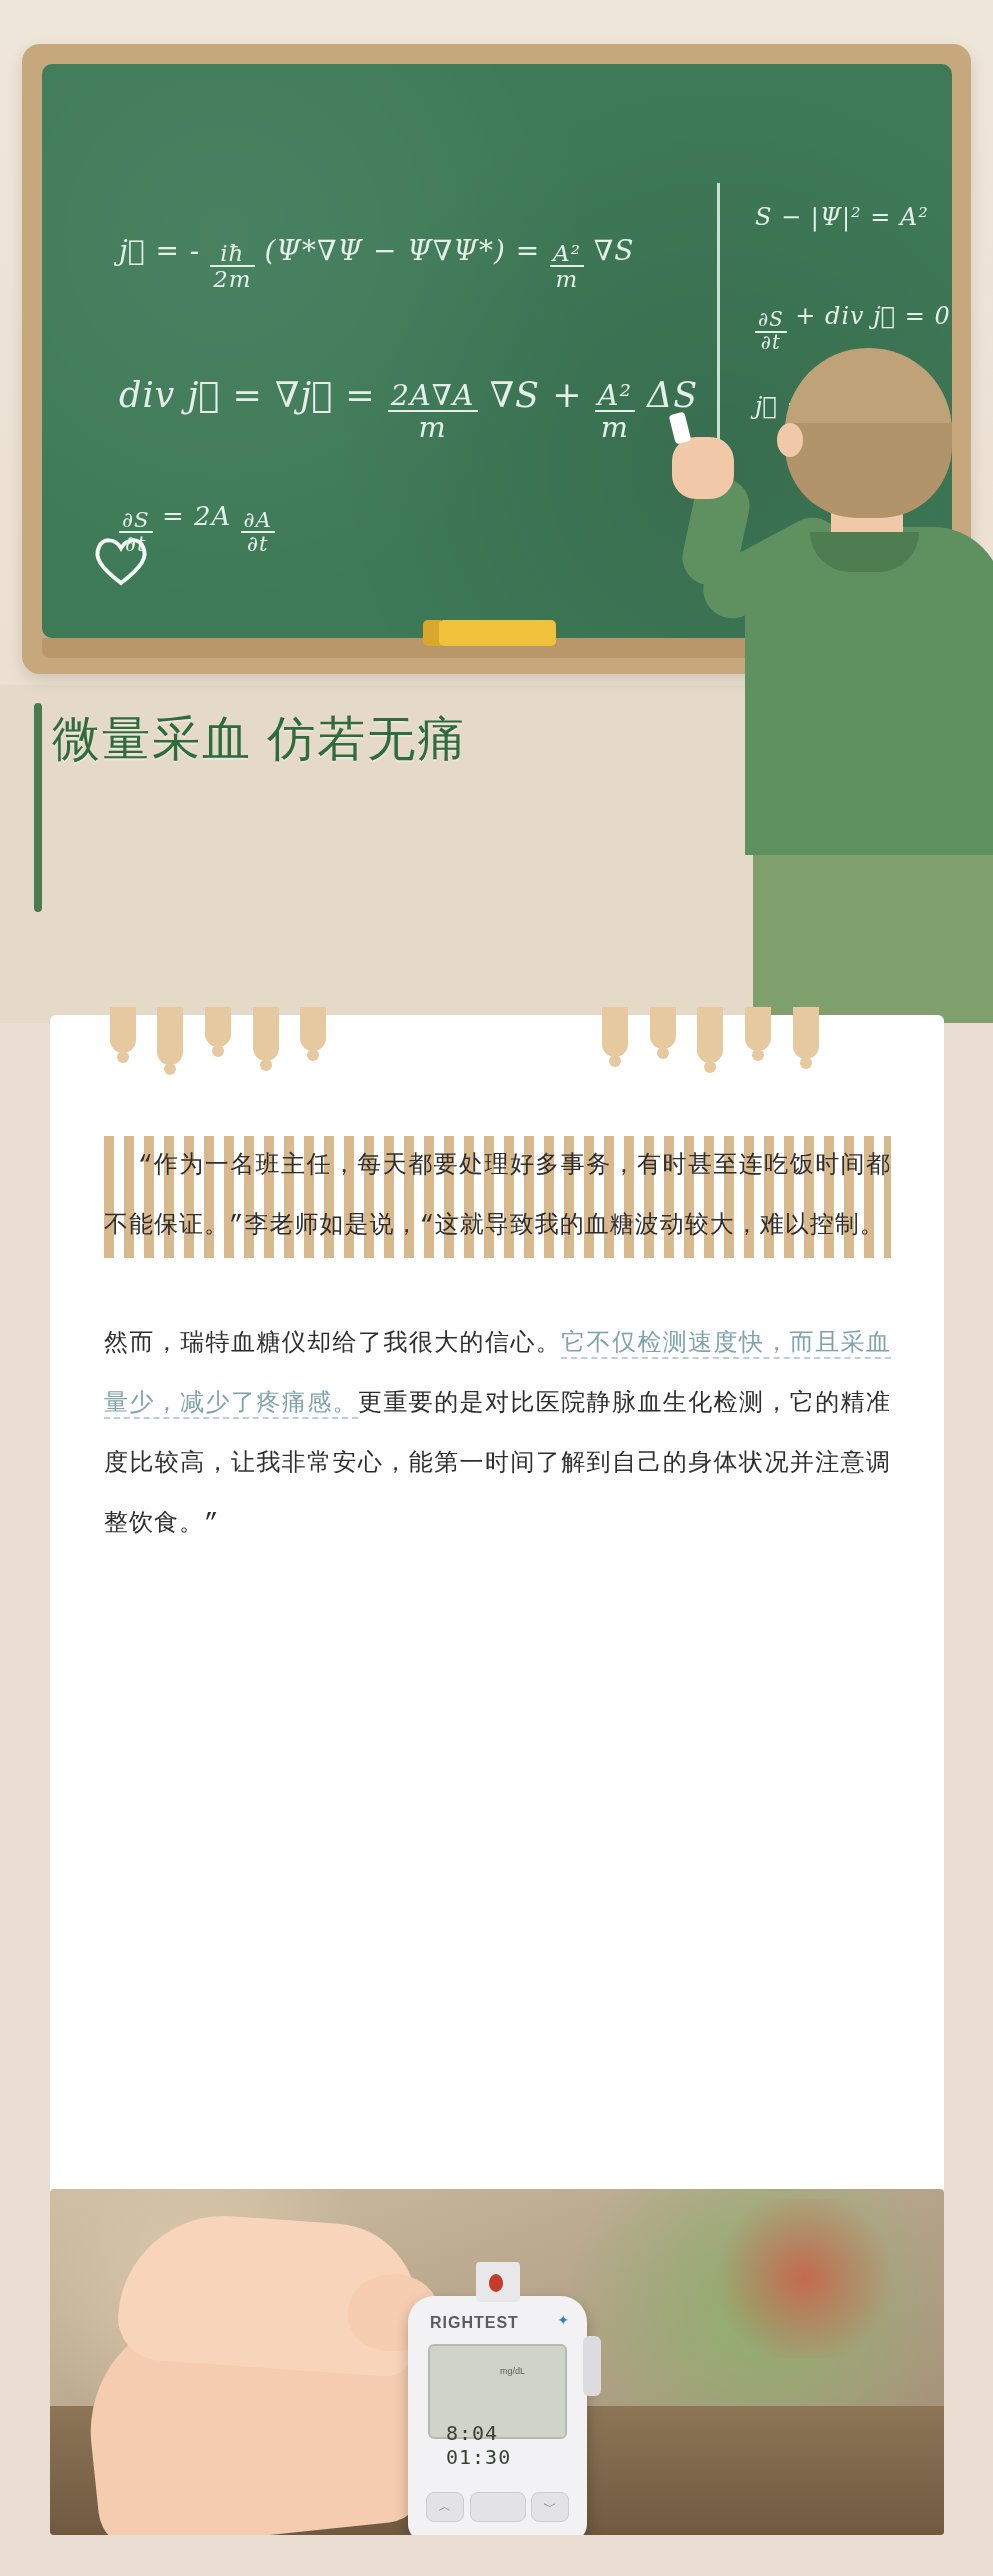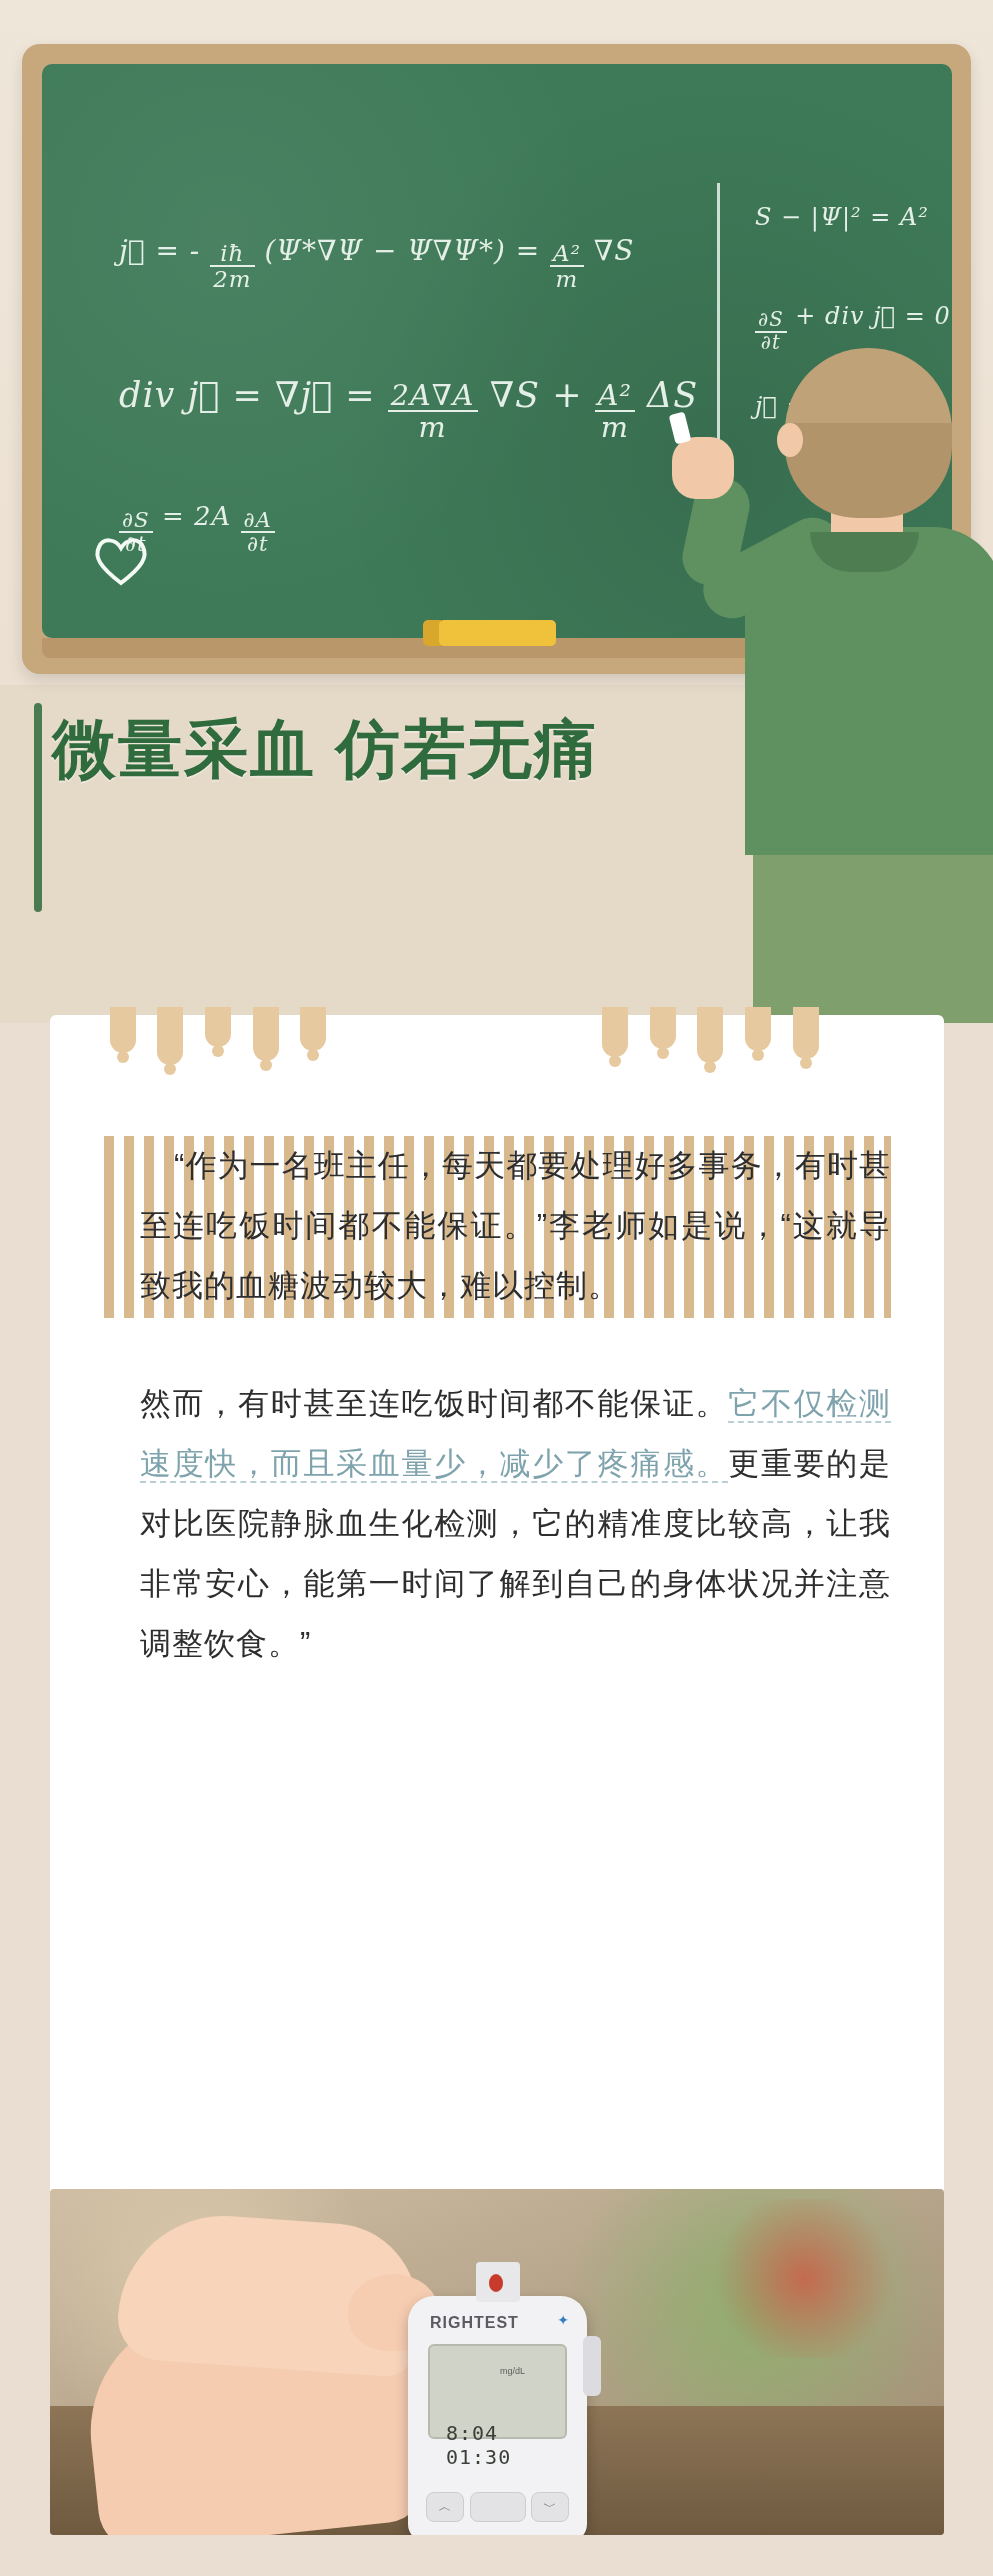--- a/index.html
+++ b/index.html
@@ -174,22 +174,22 @@
   .title-main {
     font-size: 64px;
     font-weight: bold;
     color: #2f6b3c;
     letter-spacing: 2px;
     line-height: 1.25;
     text-shadow: 0 2px 0 rgba(255,255,255,0.35);
   }
   .title-sub {
     margin-top: 8px;
-    font-size: 64px;
-    font-weight: bold;
+    font-size: 48px;
+    font-weight: normal;
     color: #2f6b3c;
     letter-spacing: 2px;
     line-height: 1.25;
     text-shadow: 0 2px 0 rgba(255,255,255,0.35);
   }
 
   
   .card {
     position: absolute;
     left: 50px; top: 1015px;
@@ -213,27 +213,26 @@
     background: #e7c9a0;
     border-radius: 50%;
   }
 
   .quote-wrap {
     position: absolute;
     left: 54px; top: 121px;
     width: 787px;
   }
   .para {
-    font-family: Liberation Sans, sans-serif;
-    font-size: 31px;
+    font-family: Liberation Mono, monospace;
+    font-size: 24px;
     line-height: 60px;
     color: #2e2e2e;
     letter-spacing: 1px;
     text-align: justify;
-    padding-left: 36px;
   }
   .para-1 {
     background-image: repeating-linear-gradient(
       to right, #d8b98e 0 10px, transparent 10px 20px);
     background-size: 100% 2px;
     background-position: 0 58px;
     background-repeat: repeat-y;
     padding-bottom: 2px;
   }
   .indent { display: inline-block; width: 34px; }
@@ -426,21 +425,21 @@
       <div class="drip" style="left:600px; height:42px;"></div>
       <div class="drip" style="left:647px; height:56px;"></div>
       <div class="drip" style="left:695px; height:44px;"></div>
       <div class="drip" style="left:743px; height:52px;"></div>
     </div>
 
     <div class="quote-wrap">
       <p class="para para-1"><span class="indent"></span><span>“作为一名班主任，每天都要处理好多事务，有时甚至连吃饭时间都不能保证。”李老师如是说，“这就导致我的血糖波动较大，难以控制。</span></p>
 
       <p class="para para-2">
-        <span>然而，有时甚至连吃饭时间都不能保证。</span><span class="hl">它不仅检测速度快，而且采血量少，减少了疼痛感。</span><span>更重要的是对比医院静脉血生化检测，它的精准度比较高，让我非常安心，能第一时间了解到自己的身体状况并注意调整饮食。”</span>
+        <span>然而，瑞特血糖仪却给了我很大的信心。</span><span class="hl">它不仅检测速度快，而且采血量少，减少了疼痛感。</span><span>更重要的是对比医院静脉血生化检测，它的精准度比较高，让我非常安心，能第一时间了解到自己的身体状况并注意调整饮食。”</span>
       </p>
     </div>
 
     <div class="photo">
       <div class="photo-blur-b"></div>
       <div class="photo-blur-c"></div>
       <div class="photo-blur-a"></div>
       <div class="photo-table"></div>
 
       <div class="hand-lower"></div>

